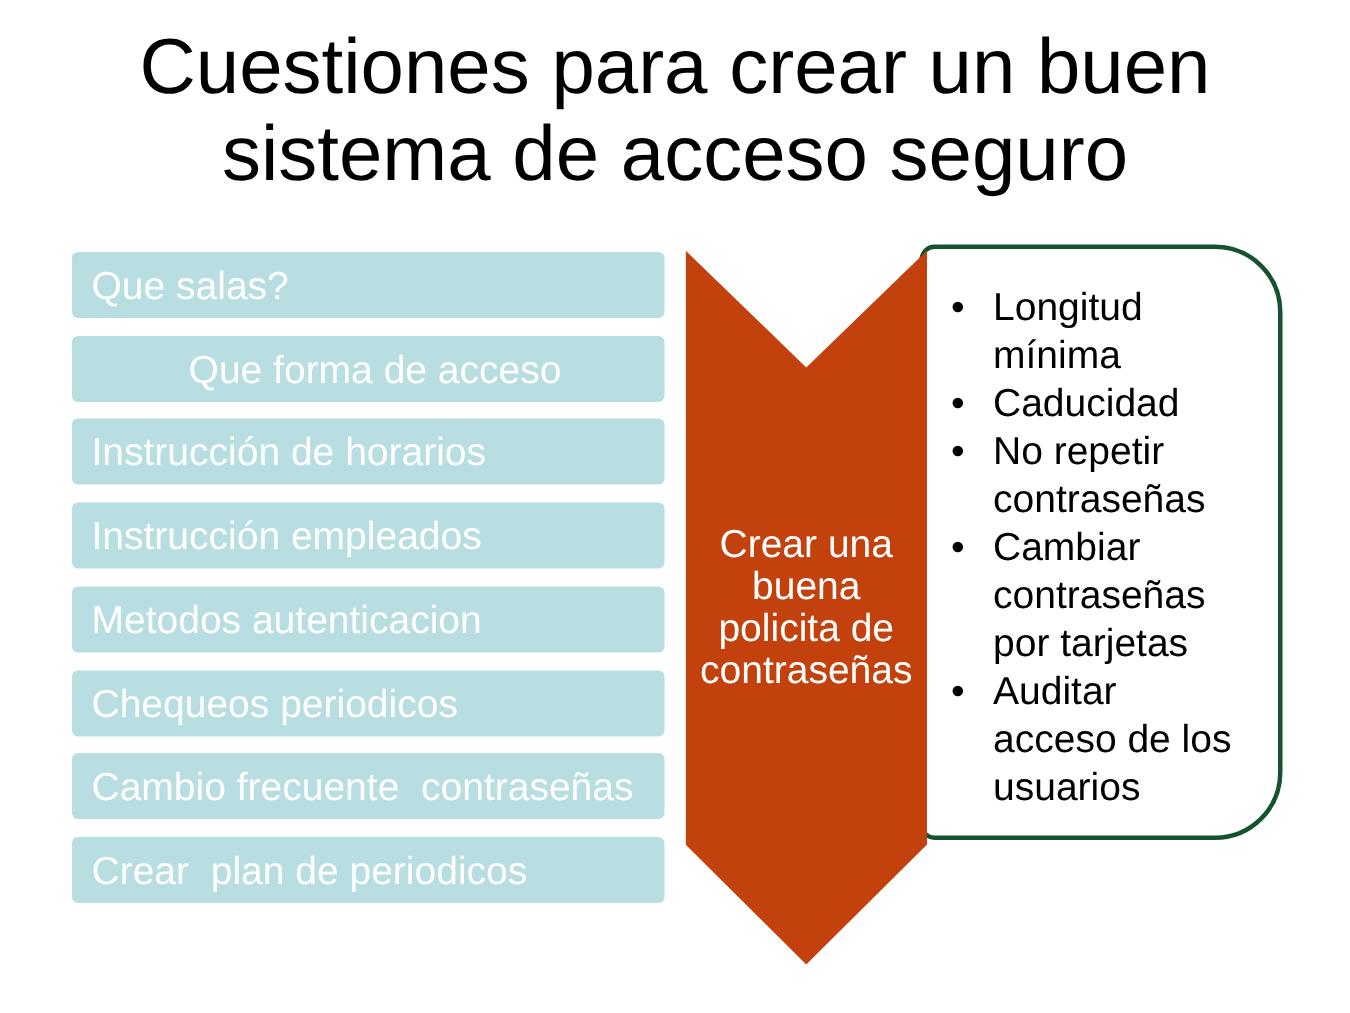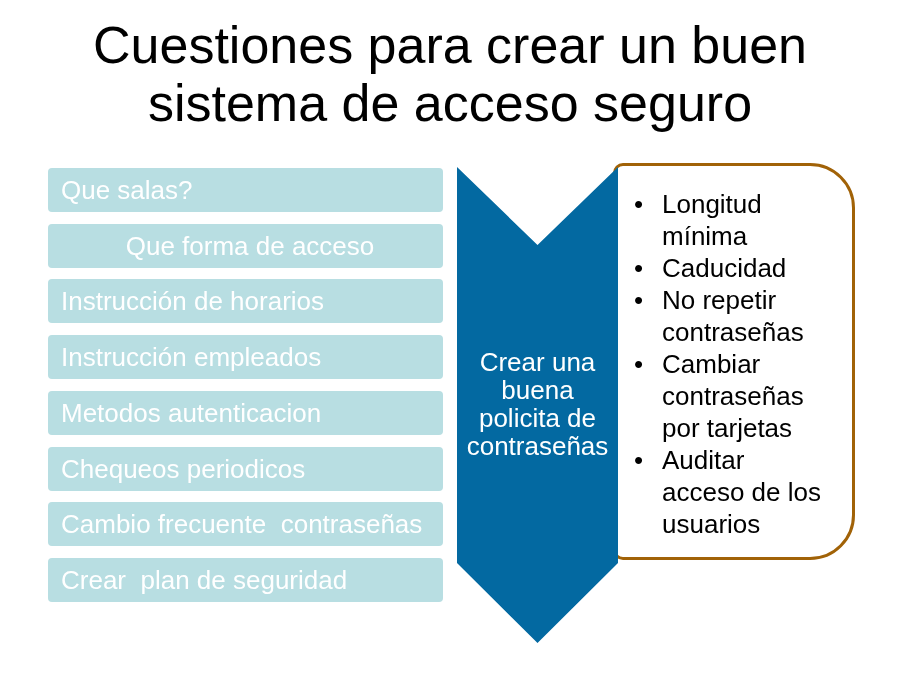--- a/index.html
+++ b/index.html
@@ -54,21 +54,21 @@
     overflow: hidden;
   }
   .panel {
     position: absolute;
     left: 613px;
     top: 163px;
     width: 242px;
     height: 397px;
     box-sizing: border-box;
     background: #ffffff;
-    border: 3px solid #a16207;
+    border: 3px solid #14532d;
     border-radius: 10px 45px 45px 10px;
   }
   .bullets {
     position: absolute;
     left: 15px;
     top: 22px;
     width: 196px;
     margin: 0;
     padding: 0;
     list-style: none;
@@ -85,21 +85,21 @@
     position: absolute;
     left: 3px;
     top: 0;
   }
   .arrow {
     position: absolute;
     left: 457px;
     top: 167px;
     width: 161px;
     height: 476px;
-    background: #0369a1;
+    background: #c2410c;
     clip-path: polygon(0 0, 80.5px 78px, 161px 0, 161px 396px, 80.5px 476px, 0 396px);
   }
   .arrow-text {
     position: absolute;
     left: 0;
     top: 78px;
     width: 161px;
     height: 318px;
     display: flex;
     flex-direction: column;
@@ -135,21 +135,21 @@
     <div class="bar">
       <span class="bar-label">Metodos autenticacion</span>
     </div>
     <div class="bar">
       <span class="bar-label">Chequeos periodicos</span>
     </div>
     <div class="bar">
       <span class="bar-label">Cambio frecuente  contraseñas</span>
     </div>
     <div class="bar">
-      <span class="bar-label">Crear  plan de seguridad</span>
+      <span class="bar-label">Crear  plan de periodicos</span>
     </div>
   </div>
 
   <div class="panel">
     <ul class="bullets">
       <li>Longitud mínima</li>
       <li>Caducidad</li>
       <li>No repetir contraseñas</li>
       <li>Cambiar contraseñas por tarjetas</li>
       <li>Auditar acceso de los usuarios</li>

